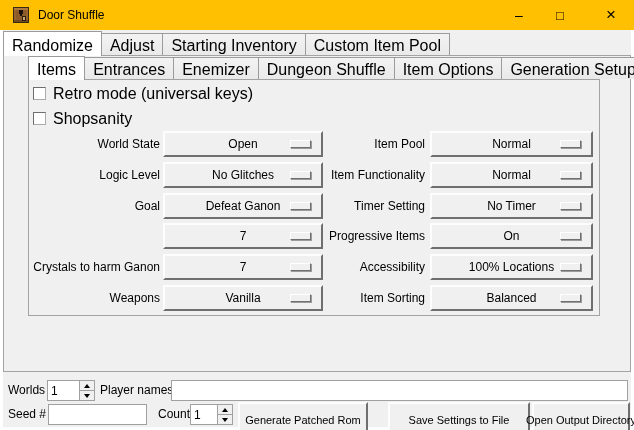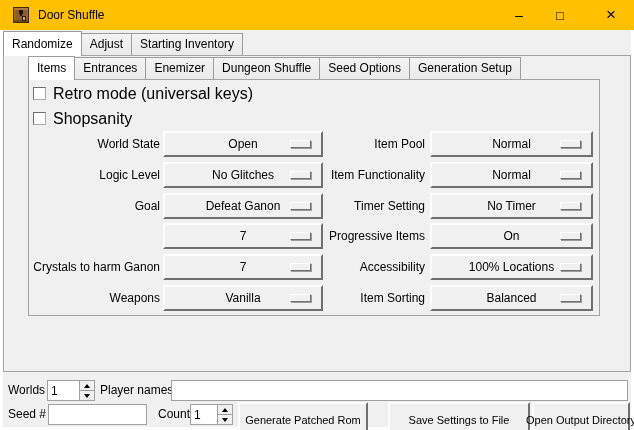--- a/index.html
+++ b/index.html
@@ -18,21 +18,21 @@
   .btn-min{left:502px;}
   .btn-max{left:543px;font-size:13px;}
   .btn-close{left:594px;font-size:17px;}
   
   .client{position:absolute;left:3px;top:30px;width:628px;height:397px;background:#F0F0F0;}
   
   .tabs{position:absolute;display:flex;align-items:flex-end;z-index:5;}
   .tabs-outer{left:3px;top:32px;height:23px;}
   .tabs-inner{left:28px;top:57px;height:22px;}
   .tab{
-    height:22px;padding:3px 8px 2px;font-size:12px;white-space:nowrap;
+    height:22px;padding:3px 8px 2px;font-size:16px;white-space:nowrap;
     background:linear-gradient(#F3F3F3,#E9E9E9);
     border:1px solid #9B9B9B;border-bottom:none;margin-right:-1px;
   }
   .tab.selected{
     height:25px;padding-top:5px;background:#FFFFFF;
     margin-bottom:-1px;position:relative;z-index:6;
   }
   .tabs-inner .tab.selected{height:24px;padding-top:4px;}
   .pane{position:absolute;background:#F0F0F0;border:1px solid #A3A3A3;}
   .pane-outer{left:3px;top:55px;width:628px;height:317px;}
@@ -110,28 +110,29 @@
 
   <div class="client"></div>
 
   <div class="pane pane-outer"></div>
   <div class="pane pane-inner"></div>
 
   <div class="tabs tabs-outer">
     <div class="tab selected">Randomize</div>
     <div class="tab">Adjust</div>
     <div class="tab">Starting Inventory</div>
+    <div class="tab">Custom Item Pool</div>
   </div>
 
   <div class="tabs tabs-inner">
     <div class="tab selected">Items</div>
     <div class="tab">Entrances</div>
     <div class="tab">Enemizer</div>
     <div class="tab">Dungeon Shuffle</div>
-    <div class="tab">Seed Options</div>
+    <div class="tab">Item Options</div>
     <div class="tab">Generation Setup</div>
   </div>
 
   <div class="checkrow" style="left:33px;top:86px;">
     <span class="checkbox"></span>
     <span class="checklabel">Retro mode (universal keys)</span>
   </div>
   <div class="checkrow" style="left:33px;top:111px;">
     <span class="checkbox"></span>
     <span class="checklabel">Shopsanity</span>

